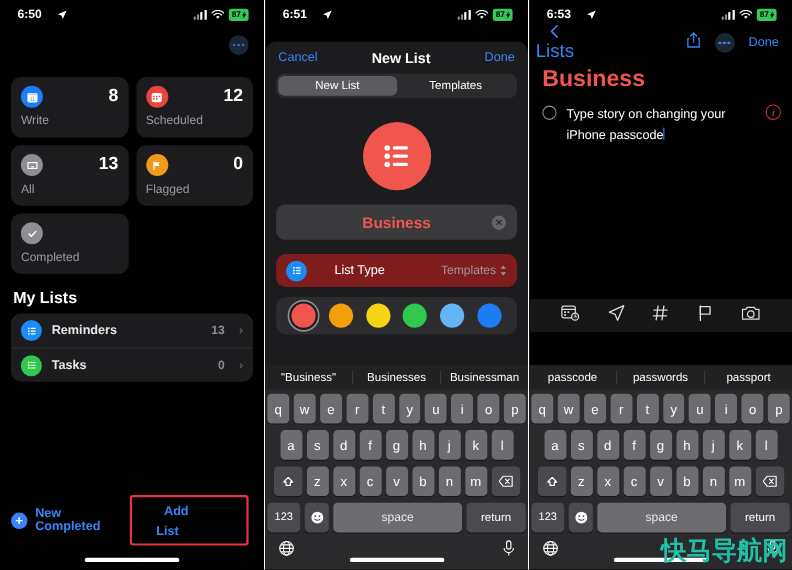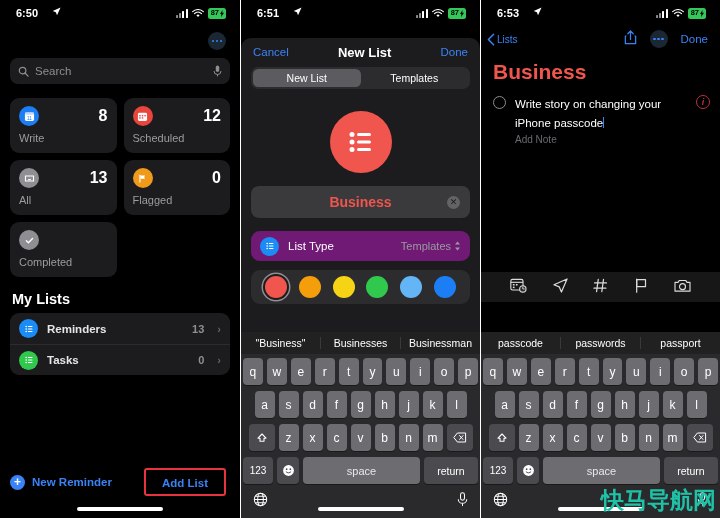--- a/index.html
+++ b/index.html
@@ -12,21 +12,21 @@
   .screens { display: flex; width: 720px; height: 518px; }
   .panel { width: 240px; height: 518px; position: relative; background: #000; overflow: hidden; }
   .panel + .panel { border-left: 1px solid #ffffff; }
 
   
   .statusbar {
     height: 26px; display: flex; align-items: center;
     justify-content: space-between; padding: 0 14px 0 16px;
     color: #fff; font-size: 11px; font-weight: bold;
   }
-  .sb-left { display: flex; gap: 14px; }
+  .sb-left { display: flex; align-items: center; gap: 14px; }
   .sb-right { display: flex; align-items: center; gap: 4px; }
   .loc-arrow { width: 9px; height: 9px; }
   .sig { display: flex; align-items: flex-end; gap: 1.3px; height: 9px; }
   .sig i { width: 2px; background: #8a8a8e; display: block; border-radius: .5px; }
   .sig i:nth-child(1){ height: 3px; }
   .sig i:nth-child(2){ height: 5px; }
   .sig i:nth-child(3){ height: 7px; background:#fff; }
   .sig i:nth-child(4){ height: 9px; background:#fff; }
   .batt {
     background: #34c759; color: #000; font-size: 7.5px; font-weight: bold;
@@ -63,21 +63,21 @@
   .lr-name { color: #e6e6e8; font-size: 11.5px; flex: 1; }
   .lr-count { color: #8e8e93; font-size: 11px; }
   .chev { color: #636366; font-size: 11px; margin-left: 4px; }
 
   .p1-bottom { position: absolute; left: 0; right: 0; bottom: 22px; display: flex;
     align-items: center; justify-content: space-between; padding: 0 14px 0 10px; }
   .new-rem { display: flex; align-items: center; gap: 7px; color: #3a83f7; font-size: 11.5px; font-weight: 600; }
   .plus-c { width: 15px; height: 15px; border-radius: 50%; background: #3a83f7; display:flex;align-items:center;justify-content:center;
     color:#fff; font-size: 12px; line-height: 1; font-weight: bold; }
   .add-list { color: #3a83f7; font-size: 11.5px; font-weight: 600; padding: 4px 7px; }
-  .hl-box { border: 2px solid #e8343f; border-radius: 3px; padding: 3px 9px; }
+  .hl-box { border: 2px solid #e8343f; border-radius: 3px; padding: 3px 22px; }
 
   .home-ind { position: absolute; bottom: 7px; left: 50%; transform: translateX(-50%);
     width: 86px; height: 4px; background: #fff; border-radius: 2px; }
 
   
   .sheet { position: absolute; left: 0; right: 0; top: 38px; bottom: 0; background: #1c1c1e;
            border-radius: 10px 10px 0 0; }
   .sheet-nav { height: 28px; display: flex; align-items: center; justify-content: space-between; padding: 0 12px; }
   .sheet-nav .act { color: #3a83f7; font-size: 11.5px; }
   .sheet-title { color: #fff; font-size: 13px; font-weight: bold; }
@@ -87,22 +87,22 @@
 
   .icon-area { display: flex; flex-direction: column; align-items: center; padding-top: 22px; }
   .big-icon { width: 62px; height: 62px; border-radius: 50%; background: #f0554e;
     display: flex; align-items: center; justify-content: center; }
   .name-field { margin: 13px 10px 0; height: 32px; background: #3a3a3c; border-radius: 8px;
     display: flex; align-items: center; justify-content: center; position: relative; }
   .name-val { color: #f0554e; font-size: 14px; font-weight: bold; }
   .clear-x { position: absolute; right: 10px; width: 13px; height: 13px; border-radius: 50%;
     background: #636366; color: #1c1c1e; font-size: 9px; display:flex;align-items:center;justify-content:center; }
 
-  .type-card { margin: 13px 10px 0; background: #701a75; border-radius: 9px; height: 30px;
-    display: flex; align-items: center; padding: 0 9px; gap: 9px; }
+  .type-card { margin: 13px 10px 0; background: #7f1d1d; border-radius: 9px; height: 30px;
+    display: flex; align-items: center; padding: 0 9px; gap: 25px; }
   .type-label { color: #fff; font-size: 11.5px; flex: 1; }
   .type-val { color: #9a9a9f; font-size: 11px; display: flex; align-items: center; gap: 3px; }
 
   .swatches { margin: 9px 10px 0; background: #2c2c2e; border-radius: 9px; height: 34px;
     display: flex; align-items: center; justify-content: space-around; padding: 0 8px; }
   .sw { width: 22px; height: 22px; border-radius: 50%; }
   .sw.sel { box-shadow: 0 0 0 2px #1c1c1e, 0 0 0 3.5px #8e8e93; }
 
   
   .kb { position: absolute; left: 0; right: 0; bottom: 0; background: #2a2a2c; }
@@ -116,21 +116,21 @@
   .key.w2 { width: 26px; background: #4b4b4f; }
   .key.space { flex: 1; background: #6d6d71; font-size: 11px; color:#e8e8e8; }
   .key.ret { width: 54px; background: #4b4b4f; font-size: 10.5px; }
   .key.num { width: 30px; background: #4b4b4f; font-size: 10px; }
   .key.emo { width: 22px; background: #4b4b4f; }
   .kb-bottom { height: 34px; display: flex; align-items: center; justify-content: space-between; padding: 0 12px; }
   .kb-row.letters-top { margin-top: 4px; }
 
   
   .p3-nav { height: 26px; display: flex; align-items: center; justify-content: space-between; padding: 0 12px 0 6px; }
-  .back { display: flex; align-items: center; gap: 2px; color: #3a83f7; font-size: 10px; }
+  .back { display: flex; align-items: center; gap: 2px; color: #3a83f7; font-size: 17px; flex-direction: column; }
   .p3-acts { display: flex; align-items: center; gap: 13px; }
   .p3-title { color: #f0554e; font-size: 21px; font-weight: bold; padding: 8px 12px 4px; }
   .rem-row { display: flex; align-items: flex-start; padding: 6px 10px 0 12px; gap: 9px; }
   .rem-circle { width: 13px; height: 13px; border-radius: 50%; border: 1.3px solid #8e8e93; flex: none; margin-top: 2px; }
   .rem-body { flex: 1; }
   .rem-text { color: #fff; font-size: 11.5px; line-height: 1.35; }
   .caret { display:inline-block; width:1px; height:11px; background:#3a83f7; vertical-align:-1px; }
   .add-note { color: #6b6b70; font-size: 10px; margin-top: 3px; }
   .info-i { width: 14px; height: 14px; border-radius: 50%; border: 1px solid #b5363c; color: #b5363c;
     font-size: 9px; display:flex;align-items:center;justify-content:center; font-style: italic; font-weight: bold; margin-top: 1px; }
@@ -176,32 +176,20 @@
     </div>
 
     <div class="p1-topbar">
       <div class="circ-btn">
           <i></i>
           <i></i>
           <i></i>
         </div>
     </div>
 
-    <div class="search">
-      <svg width="11" height="11" viewBox="0 0 12 12">
-        <circle cx="5" cy="5" r="3.6" stroke="#8e8e93" stroke-width="1.3" fill="none"></circle>
-        <line x1="7.7" y1="7.7" x2="11" y2="11" stroke="#8e8e93" stroke-width="1.4" stroke-linecap="round"></line>
-      </svg>
-      <span class="search-txt">Search</span>
-      <svg width="9" height="12" viewBox="0 0 9 12">
-        <rect x="2.8" y="0.6" width="3.4" height="6.4" rx="1.7" fill="#8e8e93"></rect>
-        <path d="M1 6a3.5 3.5 0 0 0 7 0" stroke="#8e8e93" stroke-width="1" fill="none"></path>
-        <line x1="4.5" y1="9.3" x2="4.5" y2="11.3" stroke="#8e8e93" stroke-width="1"></line>
-      </svg>
-    </div>
 
     <div class="cards">
       <div class="card">
         <div class="card-top">
           <span class="card-icon" style="background:#1b7ef5">
             <svg width="11" height="11" viewBox="0 0 12 12">
                 <rect x="1" y="1.6" width="10" height="9.4" rx="1.6" fill="#fff"></rect>
                 <rect x="1" y="1.6" width="10" height="2.4" rx="1.2" fill="#bcd9fb"></rect>
                 <text x="6" y="9.4" font-size="5" fill="#1b7ef5" text-anchor="middle" font-family="Liberation Sans">11</text>
               </svg>
@@ -297,21 +285,21 @@
         </span>
         <span class="lr-name">Tasks</span>
         <span class="lr-count">0</span>
         <span class="chev">›</span>
       </div>
     </div>
 
     <div class="p1-bottom">
       <div class="new-rem">
         <span class="plus-c">+</span>
-        <span>New Reminder</span>
+        <span>New Completed</span>
       </div>
       <div class="hl-box">
         <span class="add-list">Add List</span>
       </div>
     </div>
     <div class="home-ind"></div>
   </div>
 
   <div class="panel">
     <div class="statusbar">
@@ -535,22 +523,21 @@
           </span>
         <span class="act" style="color:#3a83f7;font-size:11.5px;">Done</span>
       </span>
     </div>
 
     <div class="p3-title">Business</div>
 
     <div class="rem-row">
       <span class="rem-circle"></span>
       <span class="rem-body">
-        <span class="rem-text">Write story on changing your iPhone passcode</span><span class="caret"></span>
-        <div class="add-note">Add Note</div>
+        <span class="rem-text">Type story on changing your iPhone passcode</span><span class="caret"></span>
       </span>
       <span class="info-i">i</span>
     </div>
 
     <div class="p3-toolbar">
       <span>
         <svg width="17" height="15" viewBox="0 0 18 16">
             <rect x=".8" y="1.4" width="13" height="11.4" rx="1.8" fill="none" stroke="#dcdcdc" stroke-width="1.2"></rect>
             <path d="M.8 4.6h13" stroke="#dcdcdc" stroke-width="1.2"></path>
             <rect x="3" y="6.4" width="1.8" height="1.6" fill="#dcdcdc"></rect>

